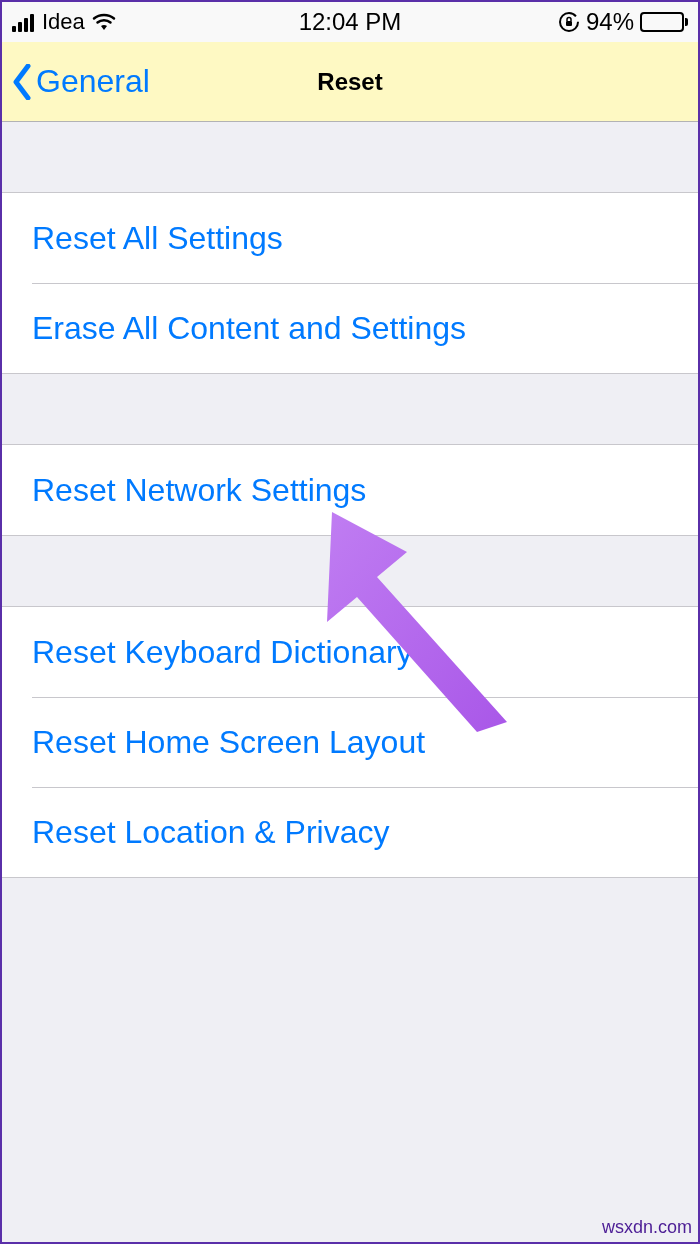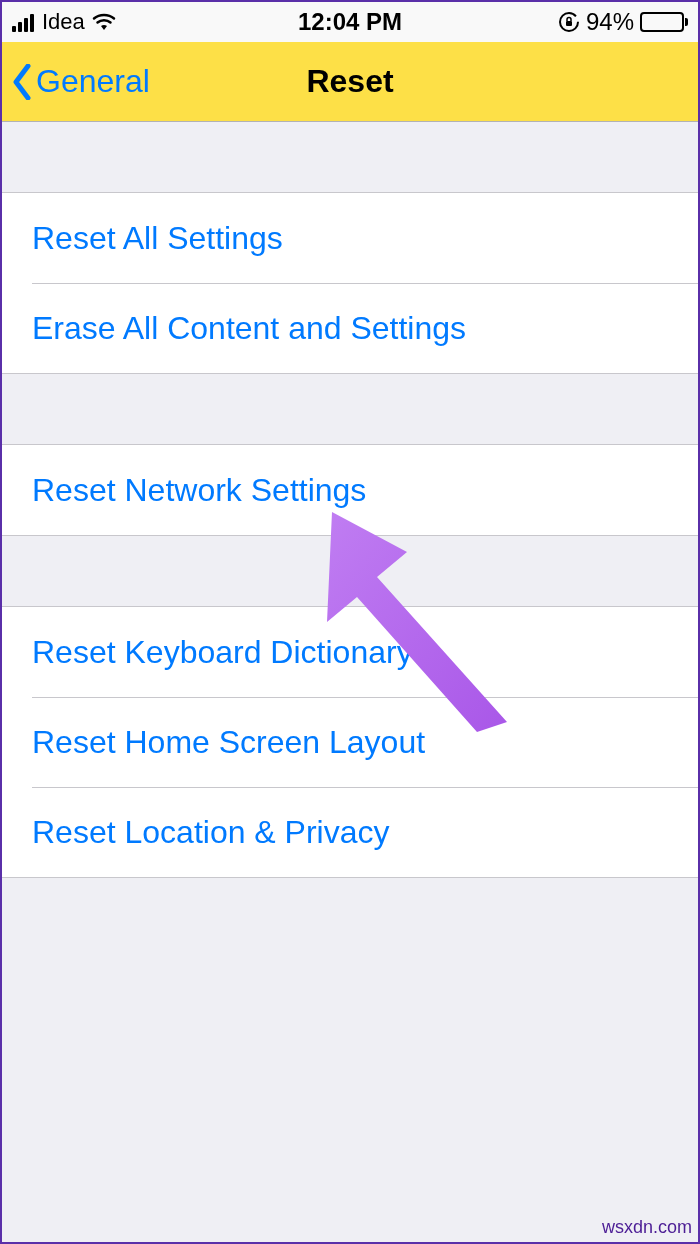--- a/index.html
+++ b/index.html
@@ -32,21 +32,21 @@
       color: #000;
       background: #f9f9f9;
       text-align: center;
     }
     .status-left, .status-right {
       display: flex;
       align-items: center;
       gap: 6px;
     }
     .status-center {
-      font-weight: 700;
+      font-weight: 400;
       position: absolute;
       left: 50%;
       transform: translateX(-50%);
     }
     .signal-bars {
       display: inline-flex;
       align-items: flex-end;
       gap: 2px;
       height: 20px;
     }
@@ -86,42 +86,42 @@
       background:#000;
       border-radius:0 2px 2px 0;
       margin-left:1px;
     }
 
     
     .nav-header {
       height: 80px;
       display: flex;
       align-items: center;
-      background: #fde047;
+      background: #fef9c3;
       border-bottom: 1px solid #b2b2b4;
       position: relative;
     }
     .back-button {
       display: flex;
       align-items: center;
       color: #007aff;
       font-size: 32px;
       padding-left: 10px;
       cursor: pointer;
     }
     .back-chevron {
       width: 20px;
       height: 36px;
       margin-right: 4px;
     }
     .nav-title {
       position: absolute;
       left: 50%;
       transform: translateX(-50%);
-      font-size: 32px;
+      font-size: 24px;
       font-weight: 600;
       color: #000;
     }
 
     
     .group-spacer {
       height: 70px;
     }
     .group-spacer.small {
       height: 70px;

